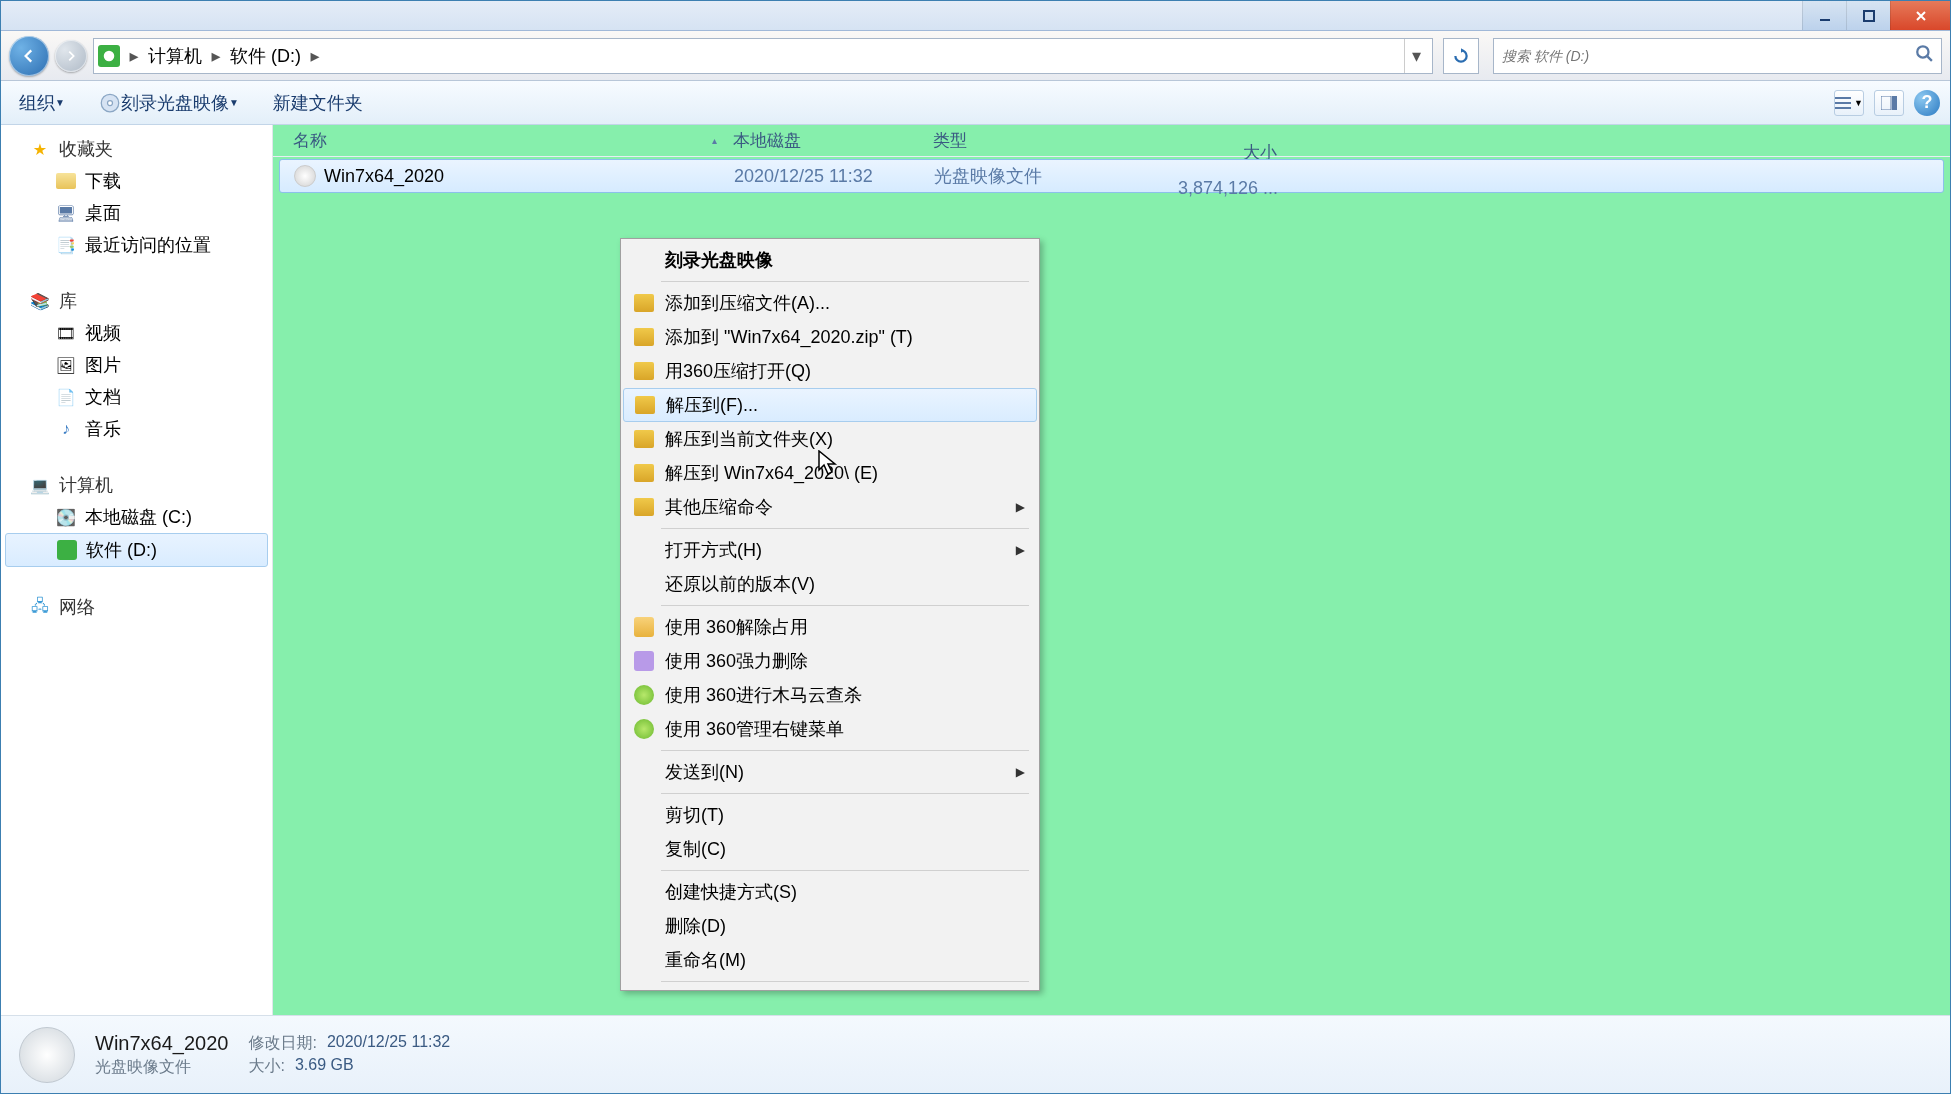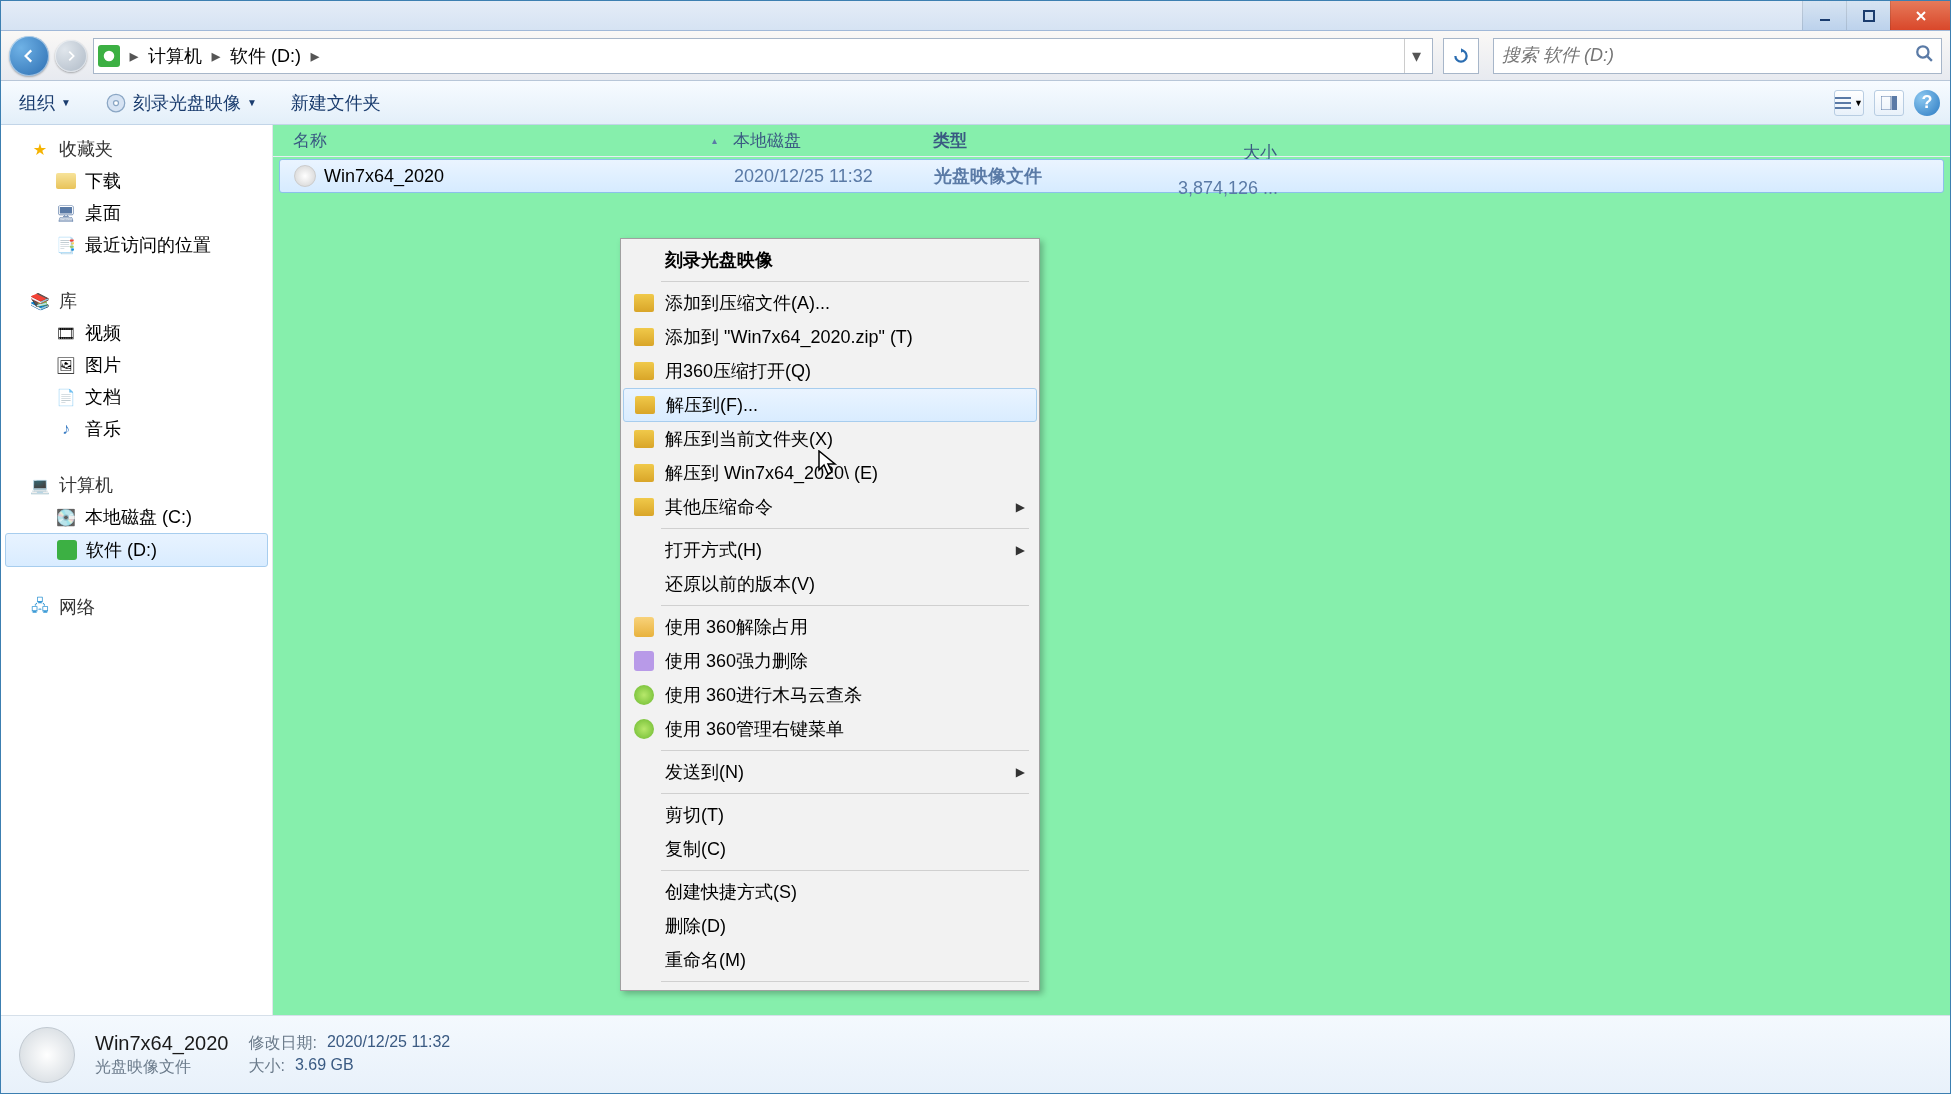--- a/index.html
+++ b/index.html
@@ -17,25 +17,25 @@
   .nav-back, .nav-fwd { width:40px; height:40px; border-radius:50%; background: radial-gradient(circle at 30% 30%, #6fb2e6, #2b6db1); display:flex; align-items:center; justify-content:center; box-shadow: inset 0 0 0 1px rgba(255,255,255,.5), 0 1px 2px rgba(0,0,0,.3); }
   .nav-fwd { width:32px; height:32px; background: radial-gradient(circle at 30% 30%, #e0e6ec, #aeb9c6); }
   .nav-back svg, .nav-fwd svg { fill:#fff; }
   .breadcrumb { flex:0 0 auto; display:flex; align-items:center; height:36px; background:#fff; border:1px solid #a7b6c9; padding:0 4px; width: 1340px; }
   .bc-icon { width:22px; height:22px; background:#3cb043; border-radius:3px; margin-right:6px; display:flex; align-items:center; justify-content:center;}
   .bc-seg { padding:0 6px; height:100%; display:flex; align-items:center; }
   .bc-arrow { width:16px; display:flex; align-items:center; justify-content:center; color:#555; }
   .bc-dd { margin-left:auto; width:24px; display:flex; align-items:center; justify-content:center; border-left:1px solid #ccc; height:100%; color:#555;}
   .refresh { width:36px; height:36px; border:1px solid #a7b6c9; background:#fff; display:flex; align-items:center; justify-content:center; margin-left:4px; color:#2b6db1;}
   .searchbox { flex:1; margin-left:8px; height:36px; border:1px solid #a7b6c9; background:#fff; display:flex; align-items:center; padding:0 8px; position:relative;}
-  .searchbox input { border:none; outline:none; width:100%; font-style:italic; color:#888; font-size:18px; background:transparent;}
+  .searchbox input { border:none; outline:none; width:100%; font-style:italic; color:#888; font-size:14px; background:transparent;}
   .searchbox .mag { position:absolute; right:8px; color:#5a7aa6; }
   
   .toolbar { height:44px; background: linear-gradient(#f7fbff,#e3eff9); border-bottom:1px solid #c2d5e8; display:flex; align-items:center; padding:0 10px; gap:18px; }
-  .tb-item { display:flex; align-items:center; gap:6px; padding:4px 8px; color:#1a3c6e; border-radius:3px;}
+  .tb-item { display:flex; align-items:center; padding:4px 8px; color:#1a3c6e; border-radius:3px;}
   .tb-item .dd { font-size:10px; color:#1a3c6e; }
   .tb-right { margin-left:auto; display:flex; align-items:center; gap:10px; }
   .view-btn { width:30px; height:26px; border:1px solid #b8cde2; background:linear-gradient(#fff,#e8f1fa); border-radius:3px; display:flex; align-items:center; justify-content:center;}
   .help-btn { width:26px; height:26px; border-radius:50%; background: radial-gradient(circle at 30% 30%, #8cc8f0, #2b7ac2); color:#fff; display:flex; align-items:center; justify-content:center; font-weight:bold;}
   
   .body { flex:1; display:flex; min-height:0; }
   .sidebar { width:272px; border-right:1px solid #e0e6ec; padding:8px 0; overflow:auto; background:#fff;}
   .side-group { margin-bottom:24px; }
   .side-head { display:flex; align-items:center; gap:8px; padding:4px 10px 4px 28px; color:#333; }
   .side-item { display:flex; align-items:center; gap:8px; padding:4px 10px 4px 54px; }
@@ -47,21 +47,21 @@
   .comp-ico { color:#5a7aa6;}
   .drive-c { color:#6a8caf;}
   .drive-d { width:20px;height:20px;background:#3cb043;border-radius:3px;}
   .net-ico { color:#3b9ad6;}
   
   .filearea { flex:1; display:flex; flex-direction:column; background:#86efac; min-width:0;}
   .col-headers { height:32px; display:flex; align-items:center; border-bottom:1px solid #e8eef4; color:#3a5a82; font-size:17px; padding-left:12px;}
   .col { padding:0 8px; }
   .col.name { width:440px; display:flex; align-items:center; gap:4px;}
   .col.date { width:200px; }
-  .col.type { width:200px;font-weight:bold; }
+  .col.type { width:200px; }
   .col.size { width:160px; text-align:right;margin-top:24px;}
   .sort-arrow { font-size:10px; color:#5a7aa6; margin-left:auto;}
   .filelist { flex:1; position:relative; }
   .file-row { height:34px; display:flex; align-items:center; padding-left:12px; }
   .file-row.sel { background: linear-gradient(#eaf4ff,#d6ebff); border:1px solid #8cc0eb; border-radius:3px; margin:2px 6px 0 6px; padding-left:6px;}
   .file-row .col.name { display:flex; align-items:center; gap:8px;}
   .iso-ico { width:22px; height:22px; border:1px solid #ccc; border-radius:50%; background:radial-gradient(circle,#fff,#d0d0d0); position:relative;}
   .file-row .col.date, .file-row .col.type, .file-row .col.size { color:#5a7aa6;}
   
   .context-menu { position:absolute; left:620px; top:238px; width:420px; background:#f2f2f2; border:1px solid #a0a0a0; box-shadow:3px 3px 6px rgba(0,0,0,.25); padding:4px 2px; font-size:18px;}

